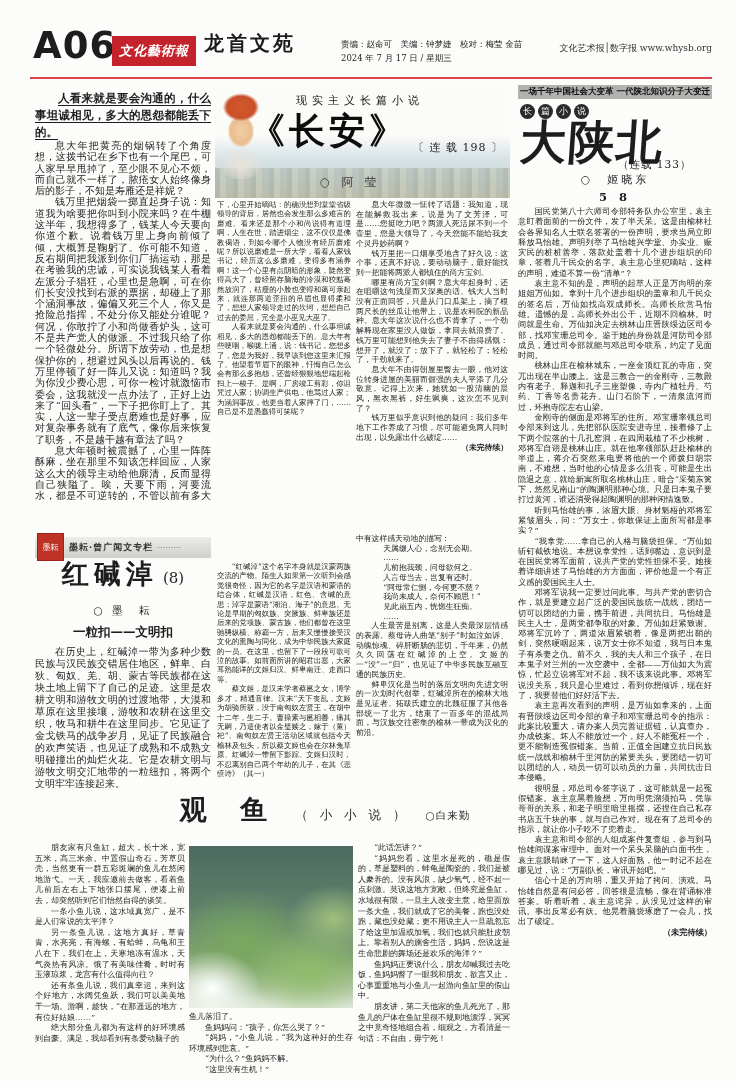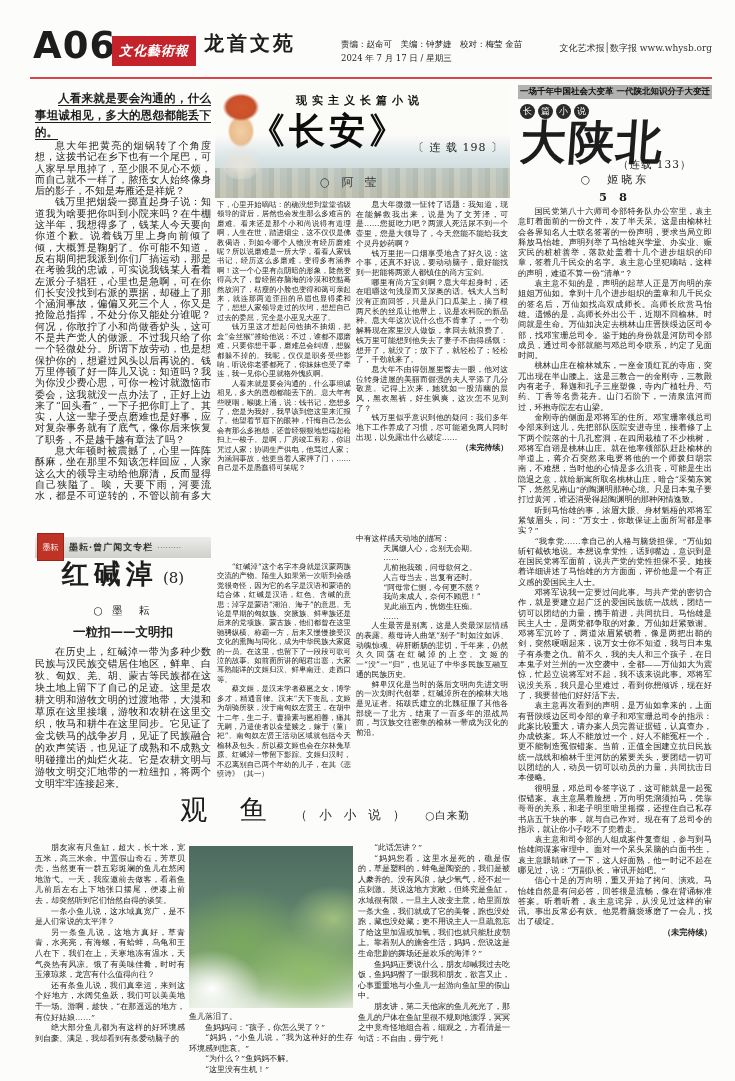--- a/index.html
+++ b/index.html
@@ -30,21 +30,21 @@
   
   .ca-art{left:215px;top:85px;width:295px;height:113px;overflow:hidden;background:#fbfbf8;}
   .ca-photo{position:absolute;left:0;bottom:0;width:100%;height:62px;
       background:linear-gradient(180deg,rgba(250,250,248,1) 0%,rgba(214,226,230,.9) 35%,#c9d6d4 70%,#cfc9b8 100%);}
   .ca-photo:after{content:"";position:absolute;left:0;bottom:0;width:100%;height:30px;opacity:.5;
       background:repeating-linear-gradient(90deg,#9aa293 0 5px,#c3c2ae 5px 11px,#aab0a4 11px 18px);}
   .ca-portrait{position:absolute;left:2px;top:2px;width:48px;height:92px;border-radius:45% 45% 40% 40%;
       background:radial-gradient(26px 20px at 50% 22%,#d4572b 0%,#c8502a 55%,rgba(200,80,42,0) 70%),
                  radial-gradient(18px 22px at 50% 48%,#f2cfa6 0%,#e9bd8f 60%,rgba(233,189,143,0) 75%),
                  radial-gradient(30px 26px at 50% 85%,#e8e3da 0%,rgba(232,227,218,0) 80%);}
-  .ca-kicker{position:absolute;left:42px;top:8px;font-size:11px;font-weight:700;letter-spacing:5px;color:#111;
+  .ca-kicker{position:absolute;left:42px;top:8px;font-size:11px;font-weight:400;letter-spacing:5px;color:#111;
       font-family:"DejaVu Sans","Liberation Sans",sans-serif;padding-left:39px;}
   .ca-title{position:absolute;left:34px;top:22px;font-size:36px;font-weight:900;letter-spacing:4px;color:#0d0d0d;}
   .ca-serial{position:absolute;left:198px;top:55px;font-size:11px;letter-spacing:1px;color:#222;}
   .ca-author{position:absolute;left:105px;top:90px;font-size:11.5px;letter-spacing:4px;color:#333;}
 
   .ca-colA{left:217px;top:200px;width:134px;height:302px;font-size:7.4px;line-height:9.4px;overflow:hidden;}
   .ca-colB{left:356px;top:200px;width:152px;height:292px;font-size:7.8px;line-height:9.7px;overflow:hidden;}
   .tbc{text-align:right;text-indent:0;font-weight:bold;}
 
   
@@ -75,21 +75,21 @@
       display:flex;align-items:center;justify-content:center;}
   .dsb-title{left:520px;top:112px;width:194px;font-size:46px;font-weight:900;letter-spacing:2px;
       transform:skewX(-4deg);}
   .dsb-serial{left:618px;top:158px;font-size:10.5px;letter-spacing:1px;}
   .dsb-author{left:518px;top:172px;width:194px;text-align:center;font-size:11px;letter-spacing:3px;}
   .dsb-chapter{left:518px;top:190px;width:194px;text-align:center;font-size:11.5px;font-weight:900;letter-spacing:4px;}
   .dsb-body{left:518px;top:206px;width:194px;height:846px;font-size:8.2px;line-height:10.3px;overflow:hidden;}
 
   
   .gy-titlebar{left:140px;top:792px;width:370px;display:flex;align-items:baseline;gap:16px;justify-content:center;}
-  .gy-title{font-size:27px;font-weight:400;letter-spacing:12px;}
+  .gy-title{font-size:27px;font-weight:700;letter-spacing:12px;}
   .gy-sub{font-size:12.5px;letter-spacing:4px;}
   .gy-author{font-size:10.5px;letter-spacing:1px;}
   .gy-col1{left:35px;top:843px;width:150px;height:238px;font-size:8px;line-height:10.6px;overflow:hidden;}
   .gy-photo{left:189px;top:846px;width:164px;height:162px;
       background:radial-gradient(70px 55px at 14% 88%,#ffffff 0%,rgba(255,255,255,0) 70%),
                  radial-gradient(85px 60px at 72% 78%,#8fbc6a 0%,rgba(143,188,106,0) 75%),
                  radial-gradient(95px 75px at 32% 60%,#7aa85e 0%,rgba(122,168,94,0) 75%),
                  radial-gradient(60px 45px at 88% 45%,#9fc07d 0%,rgba(159,192,125,0) 75%),
                  linear-gradient(180deg,#4d6b60 0%,#5d7f6b 38%,#84a675 72%,#dfe8d8 100%);}
   .gy-col2{left:189px;top:1012px;width:164px;height:66px;font-size:8px;line-height:10.6px;overflow:hidden;}
@@ -120,21 +120,20 @@
   <div class="ca-portrait"></div>
   <div class="ca-kicker">现实主义长篇小说</div>
   <div class="ca-title">《长安》</div>
   <div class="ca-serial">〔 连 载 198 〕</div>
   <div class="ca-author">○ 阿 莹</div>
 </div>
 
 <div class="abs ca-colA jt">
   <p class="lead">下，心里开始嘀咕：的确没想到堂堂省级领导的背后，居然也会发生那么多难言的磨难。看来还是那个小和尚说得有道理啊，人生在世，踏进烟尘，这不仅仅是佛教偈语，到如今哪个人物没有经历磨难呢？所以说磨难是一所大学，看看人家钱书记，经历这么多磨难，变得多有涵养啊！这一个心里有点阴暗的形象，陡然变得高大了，曾经留存脑海的冷漠和狡黠蓦然放润了，枯瘦的小脸也变得和蔼可亲起来，就连那两道歪扭的吊眉也显得柔和了，想想人家领导走过的坎坷，想想自己过去的委屈，完全是小巫见大巫了。</p>
   <div>
-      <p class="para">钱万里这才想起问他抽不抽烟，把盒“金丝猴”推给他说：不过，谁都不愿磨难，只要你想干事，磨难总会纠缠，想躲都躲不掉的。我呢，仅仅是职务受些影响，听说你老婆都死了，你妹妹也受了牵连，我一见你心里就格外愧疚啊。</p>
       <p class="para">人看来就是要会沟通的，什么事坦诚相见，多大的恩怨都能丢下的。息大年有些哽咽，喉咙上涌，说：钱书记，您想多了，您是为我好，我早该到您这里来汇报了。他望着节眉下的眼神，忏悔自己怎么会有那么多抱怨，还曾经狠狠地想端起枪扫上一梭子。是啊，厂房竣工剪彩，你诅咒过人家；协调生产供电，他骂过人家；为涵洞事故，他更当着人家摔了门，……自己是不是愚蠢得可笑呢？</p>
     </div>
 </div>
 <div class="abs ca-colB jt">
   <div>
       <p class="para">息大年微微一怔转了话题：我知道，现在能解救我出来，说是为了文芳泽，可是……您挺吃力吧？两派人死活尿不到一个壶里，您是大领导了，今天您能不能给我支个灵丹妙药啊？</p>
       <p class="para">钱万里把一口烟享受地含了好久说：这个事，还真不好说，要动动脑子，最好能找到一把能将两派人都镇住的尚方宝剑。</p>
       <p class="para">哪里有尚方宝剑啊？息大年起身时，还在咀嚼这句浅显而又深奥的话。钱大人当时没有正面回答，只是从门口瓜架上，摘了根两尺长的丝瓜让他带上，说是农科院的新品种。息大年这次说什么也不肯拿了，一个劲解释现在家里没人做饭，拿回去就浪费了。钱万里可能想到他失去了妻子不由得感慨：想开了，就没了；放下了，就轻松了；轻松了，干劲就来了。</p>
       <p class="para">息大年不由得朝屋里瞥去一眼，他对这位转身进屋的美丽而倔强的夫人平添了几分敬意。记得上次来，她犹如一股清幽的晨风，黑衣黑裤，好生飒爽，这次怎不见到了？</p>
       <p class="para">钱万里似乎意识到他的疑问：我们多年地下工作养成了习惯，尽可能避免两人同时出现，以免露出什么破绽……</p>

